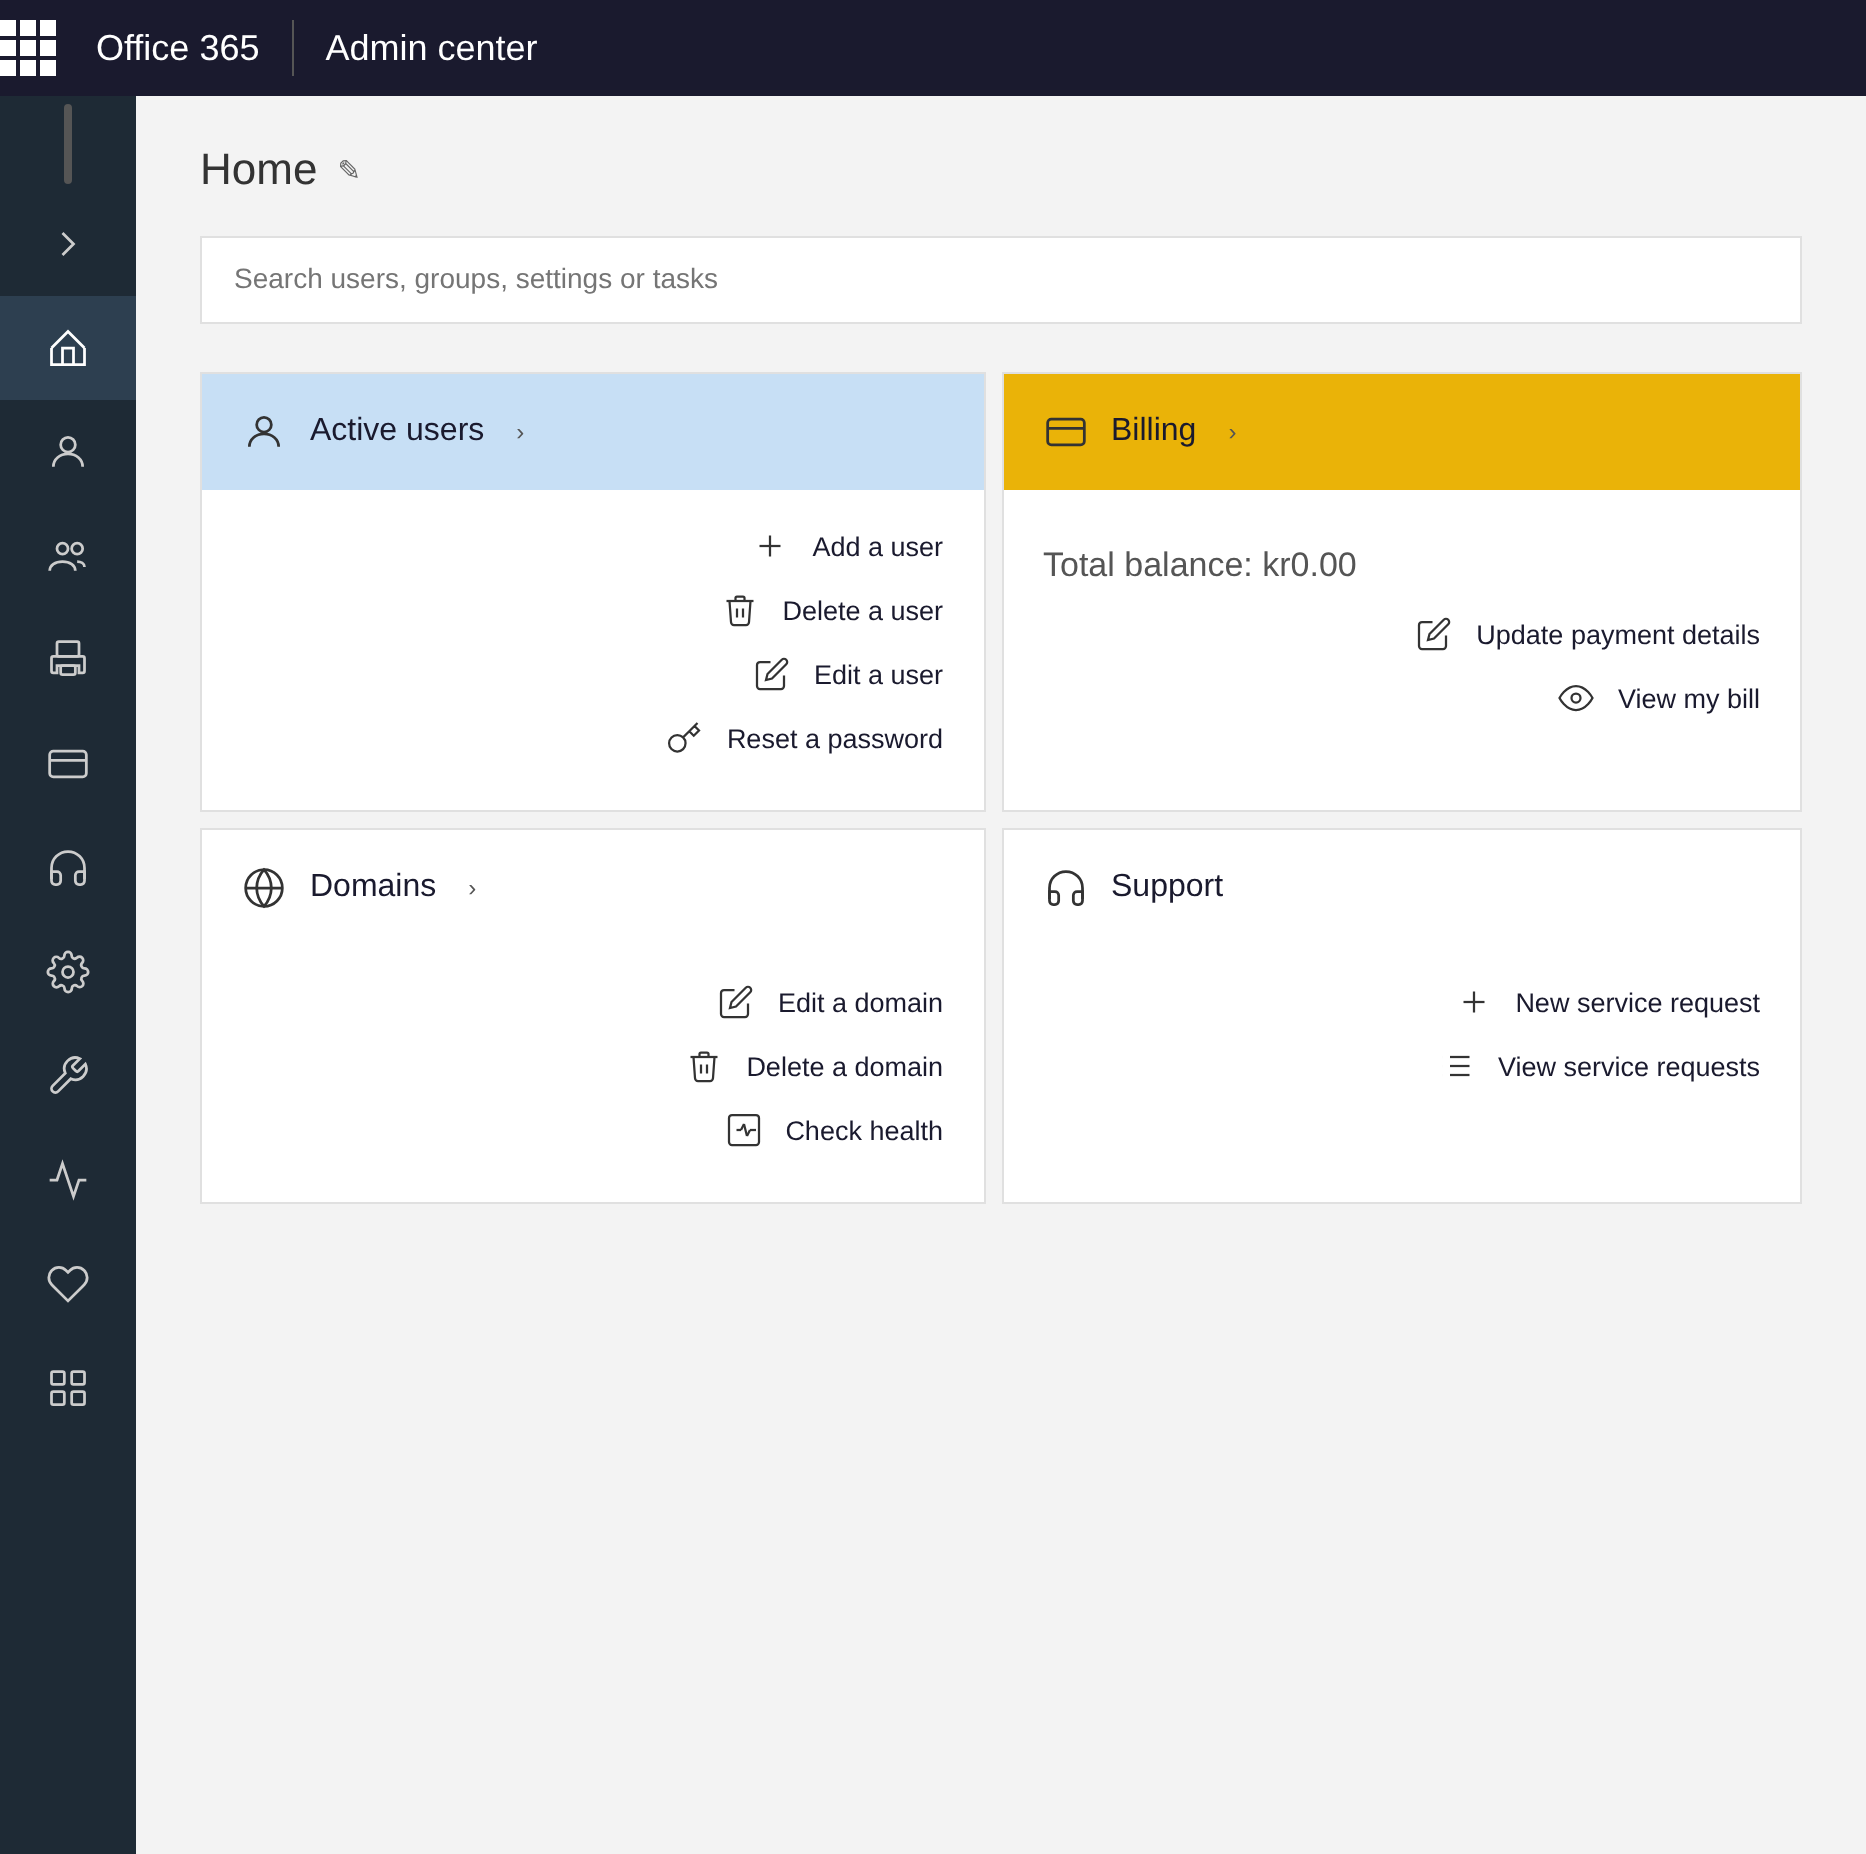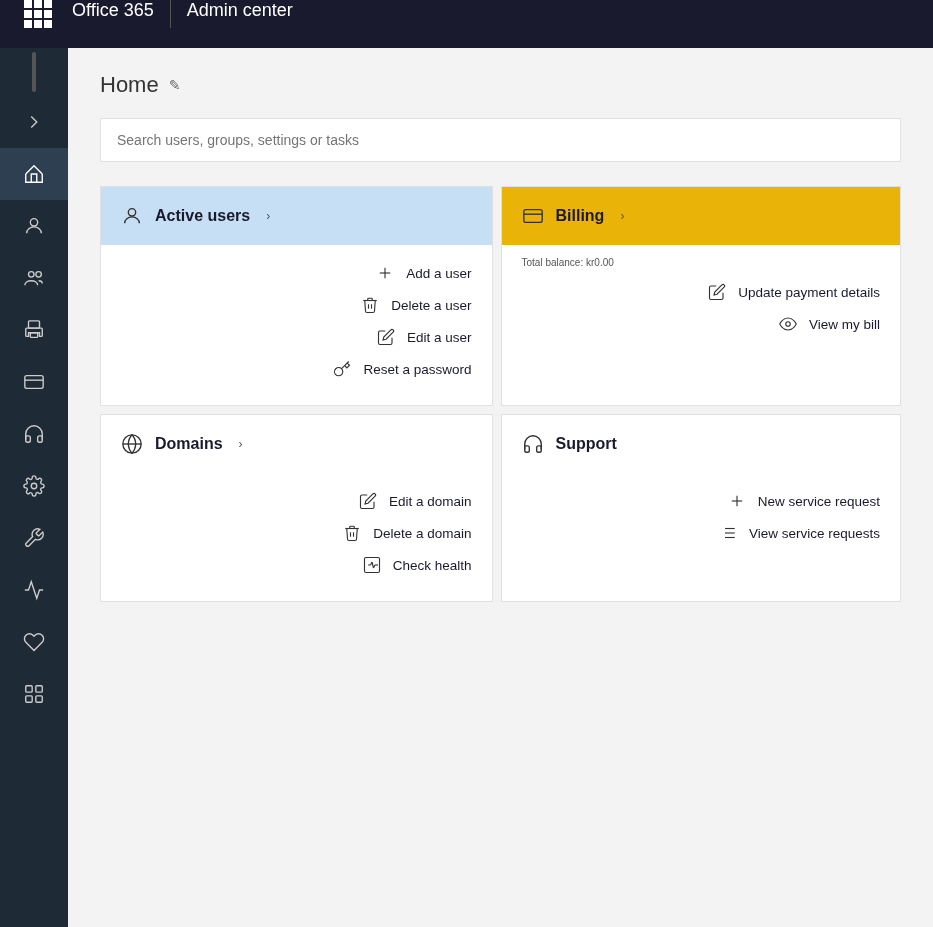--- a/index.html
+++ b/index.html
@@ -1,23 +1,24 @@
 <!DOCTYPE html>
 <html><head>
   <meta charset="utf-8">
   <style>
     * { box-sizing: border-box; margin: 0; padding: 0; }
     body { font-family: 'Segoe UI', Arial, sans-serif; width: 933px; height: 927px; overflow: hidden; background: #f3f3f3; }
 
     
     .header {
       display: flex;
+      align-items: center;
       background: #1a1a2e;
       height: 48px;
-      padding: 0 24px;
+      padding: 0 0;
       gap: 16px;
     }
     .header-grid-icon {
       display: grid;
       grid-template-columns: repeat(3, 8px);
       grid-template-rows: repeat(3, 8px);
       gap: 2px;
       margin-right: 4px;
     }
     .header-grid-icon span {
@@ -149,36 +150,37 @@
     }
     .card-header svg {
       width: 22px;
       height: 22px;
       fill: none;
       stroke: #333;
       stroke-width: 1.5;
     }
     .card-header-title {
       font-size: 16px;
-      font-weight: 700;
+      font-weight: 400;
       color: #1a1a2e;
     }
     .card-header-chevron {
       font-size: 12px;
       color: #555;
       margin-left: 4px;
     }
 
     .card-body {
       padding: 12px 20px 20px 20px;
     }
     .card-body .card-info-text {
-      font-size: 10px;
+      font-size: 17px;
       color: #555;
       margin-bottom: 8px;
+      margin-top: 16px;
     }
 
     .card-action-item {
       display: flex;
       align-items: center;
       gap: 12px;
       padding: 7px 0;
       cursor: pointer;
       font-size: 13.5px;
       color: #1a1a2e;

